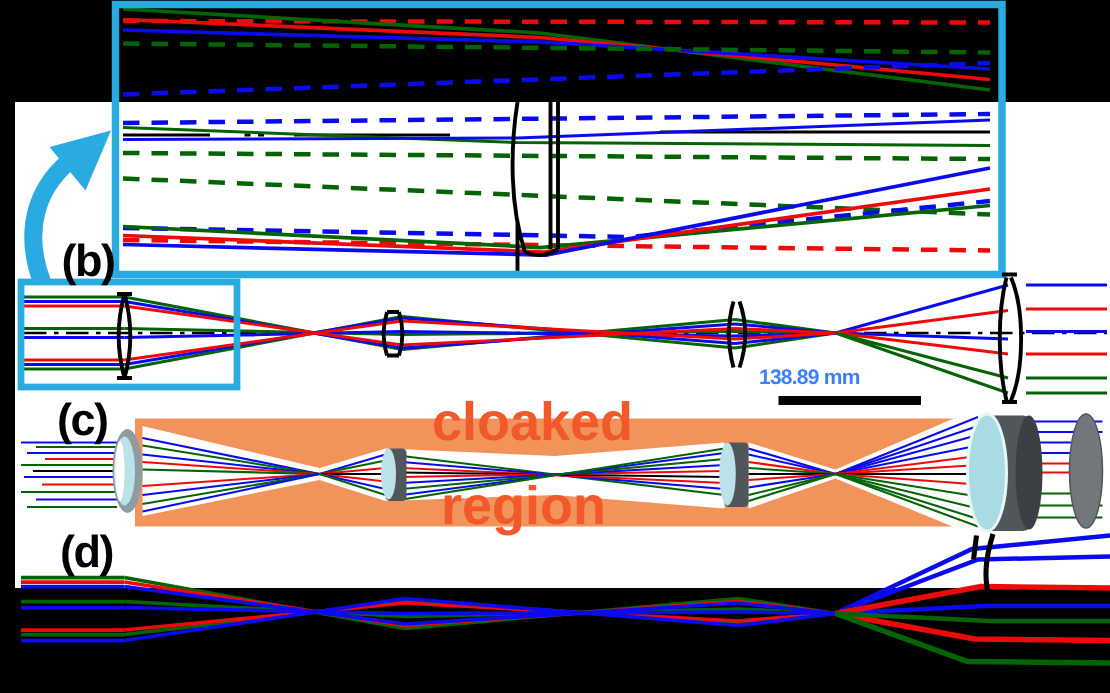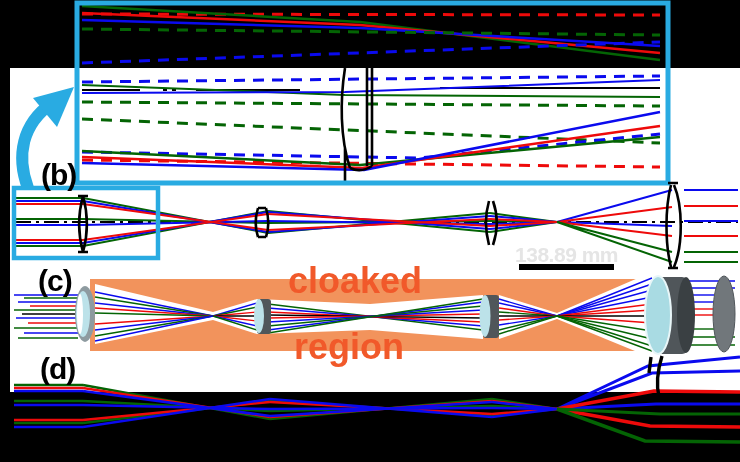--- a/index.html
+++ b/index.html
@@ -21,22 +21,22 @@
   .cyanbox{fill:none;stroke:var(--highlight-cyan);}
   .lbl{
     position:absolute;color:#000;font-weight:bold;font-size:30px;
     line-height:1;letter-spacing:-1px;
   }
   .cloak{
     position:absolute;color:var(--orange-text);font-weight:bold;font-size:36px;
     line-height:1;
   }
   .scaletext{
-    position:absolute;left:506px;top:243px;width:112px;text-align:right;
-    color:#e5e5e5;font-weight:bold;font-size:21px;letter-spacing:-0.5px;
+    position:absolute;left:506px;top:243px;width:112px;text-align:left;
+    color:#3b82f6;font-weight:bold;font-size:14px;letter-spacing:-0.5px;
   }
 </style>
 </head>
 <body>
 
 <div class="stage">
 
 <svg width="740" height="462" viewBox="0 0 740 462">
 
   <rect x="10" y="68" width="730" height="324" fill="var(--figure-white)"></rect>
@@ -249,16 +249,16 @@
     <path class="cG t35" d="M557,409 L645,441 L740,442"></path>
 
     <path d="M651,357 L649,373 M662,356 C657,372 656,384 659,397" stroke="#000" stroke-width="3.4" fill="none"></path>
   </g>
 </svg>
 
 <div class="lbl" style="left:41px;top:160px;">(b)</div>
 <div class="lbl" style="left:38px;top:266px;">(c)</div>
 <div class="lbl" style="left:40px;top:354px;">(d)</div>
 <div class="cloak" style="left:288px;top:263px;">cloaked</div>
-<div class="cloak" style="left:294px;top:329px;">region</div>
+<div class="cloak" style="left:294px;top:319px;">region</div>
 <div class="scaletext">138.89 mm</div>
 
 </div>
 
 </body></html>

